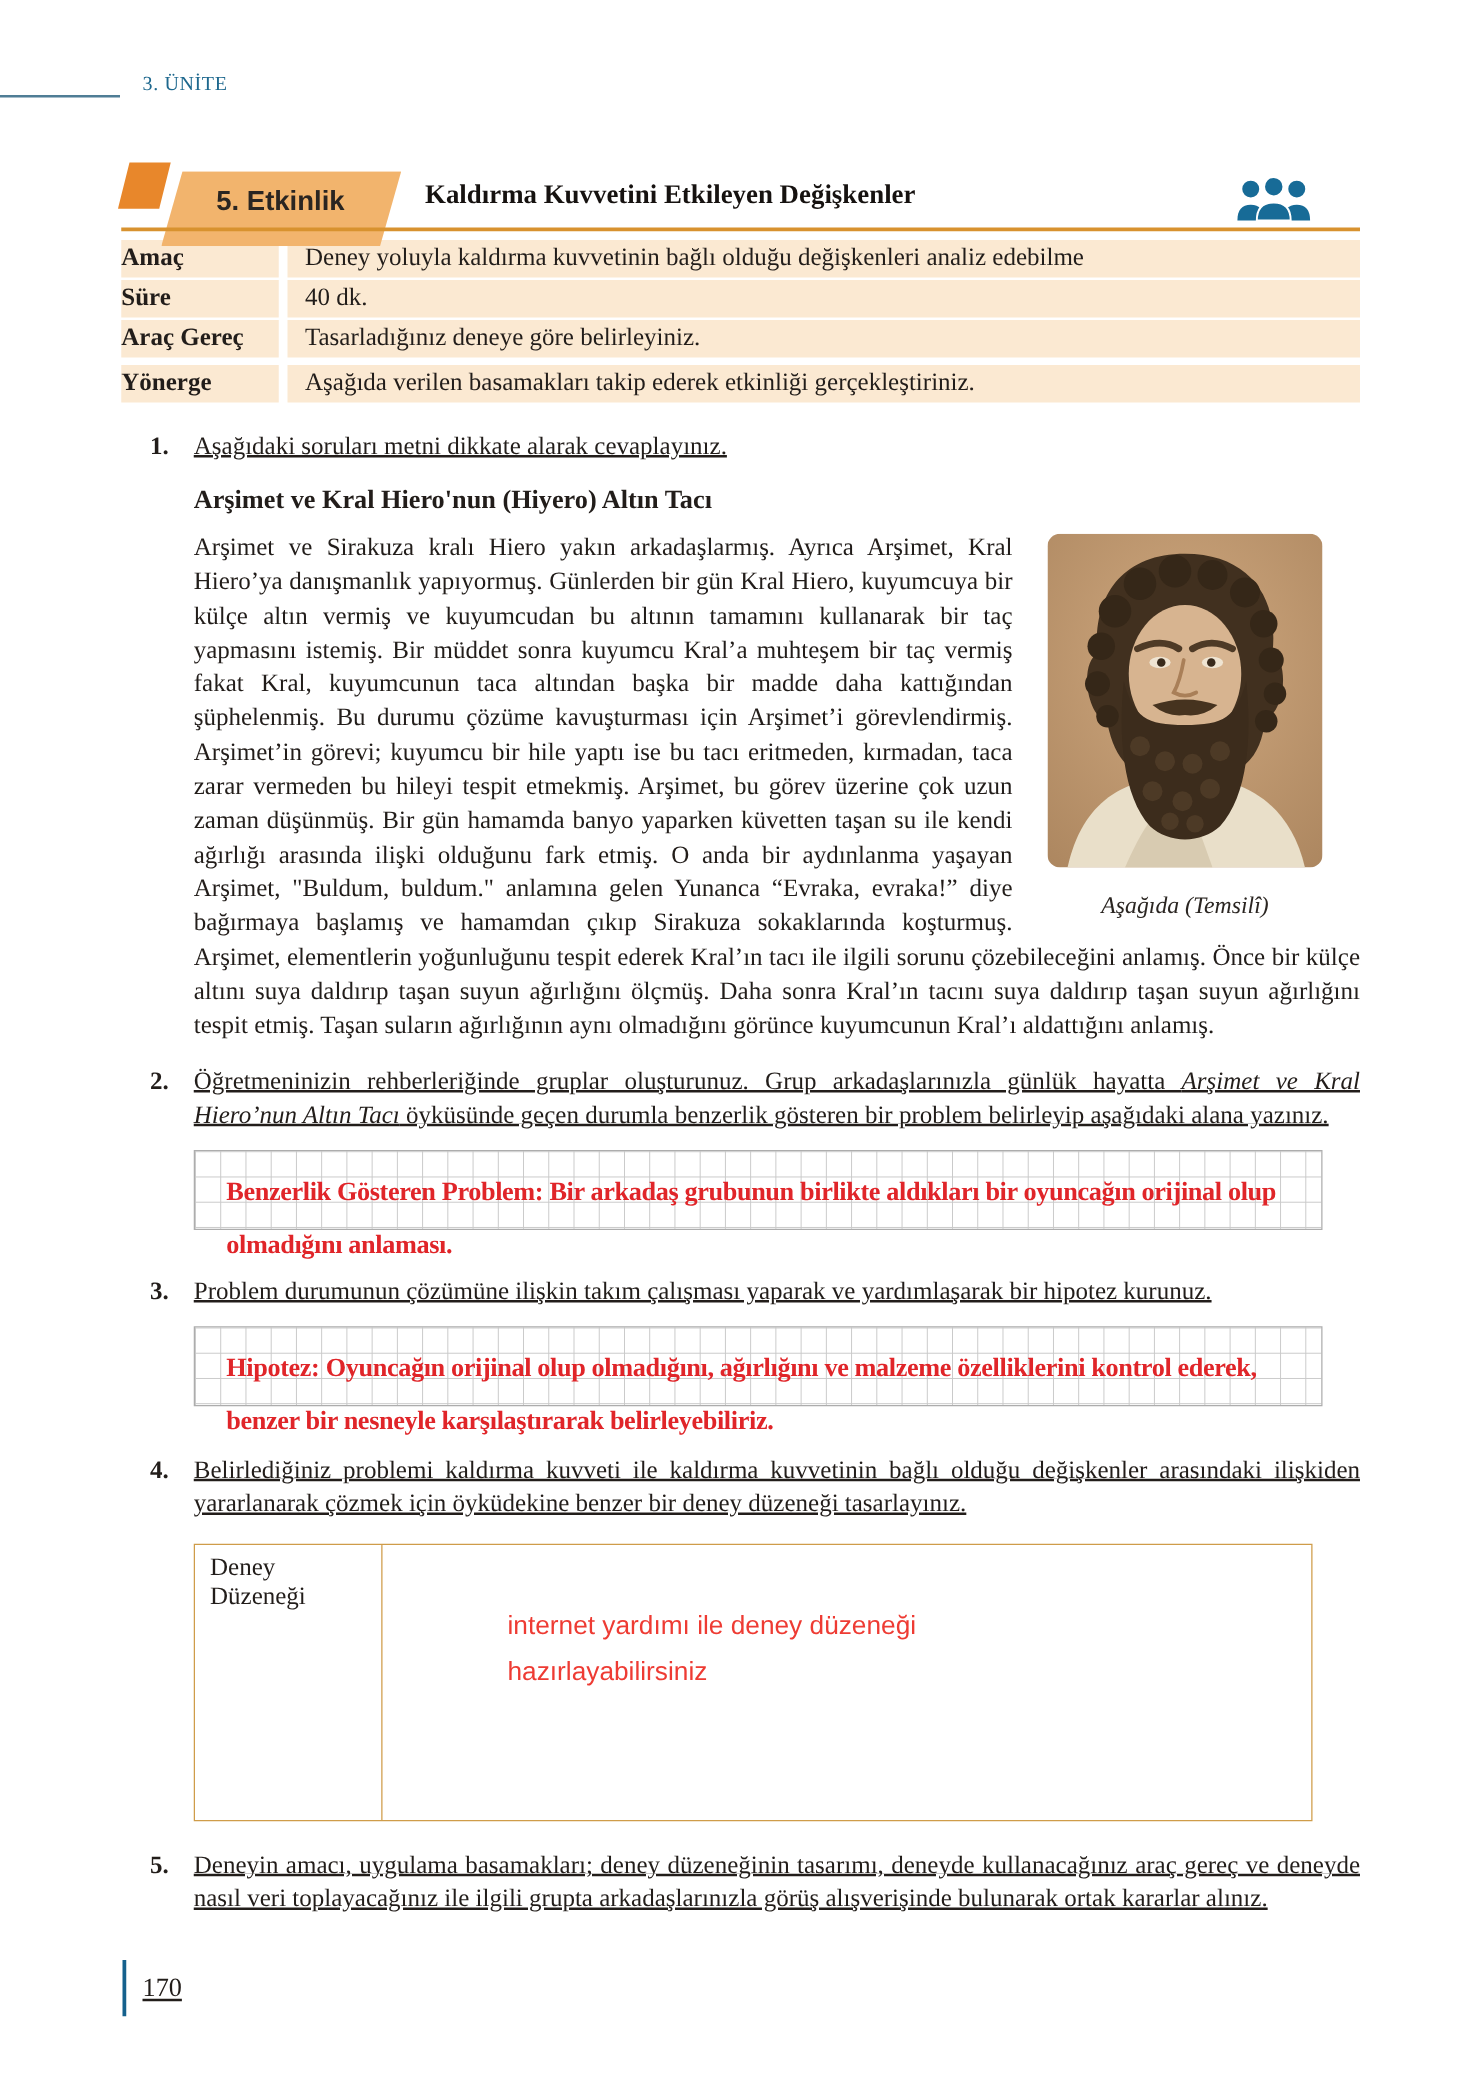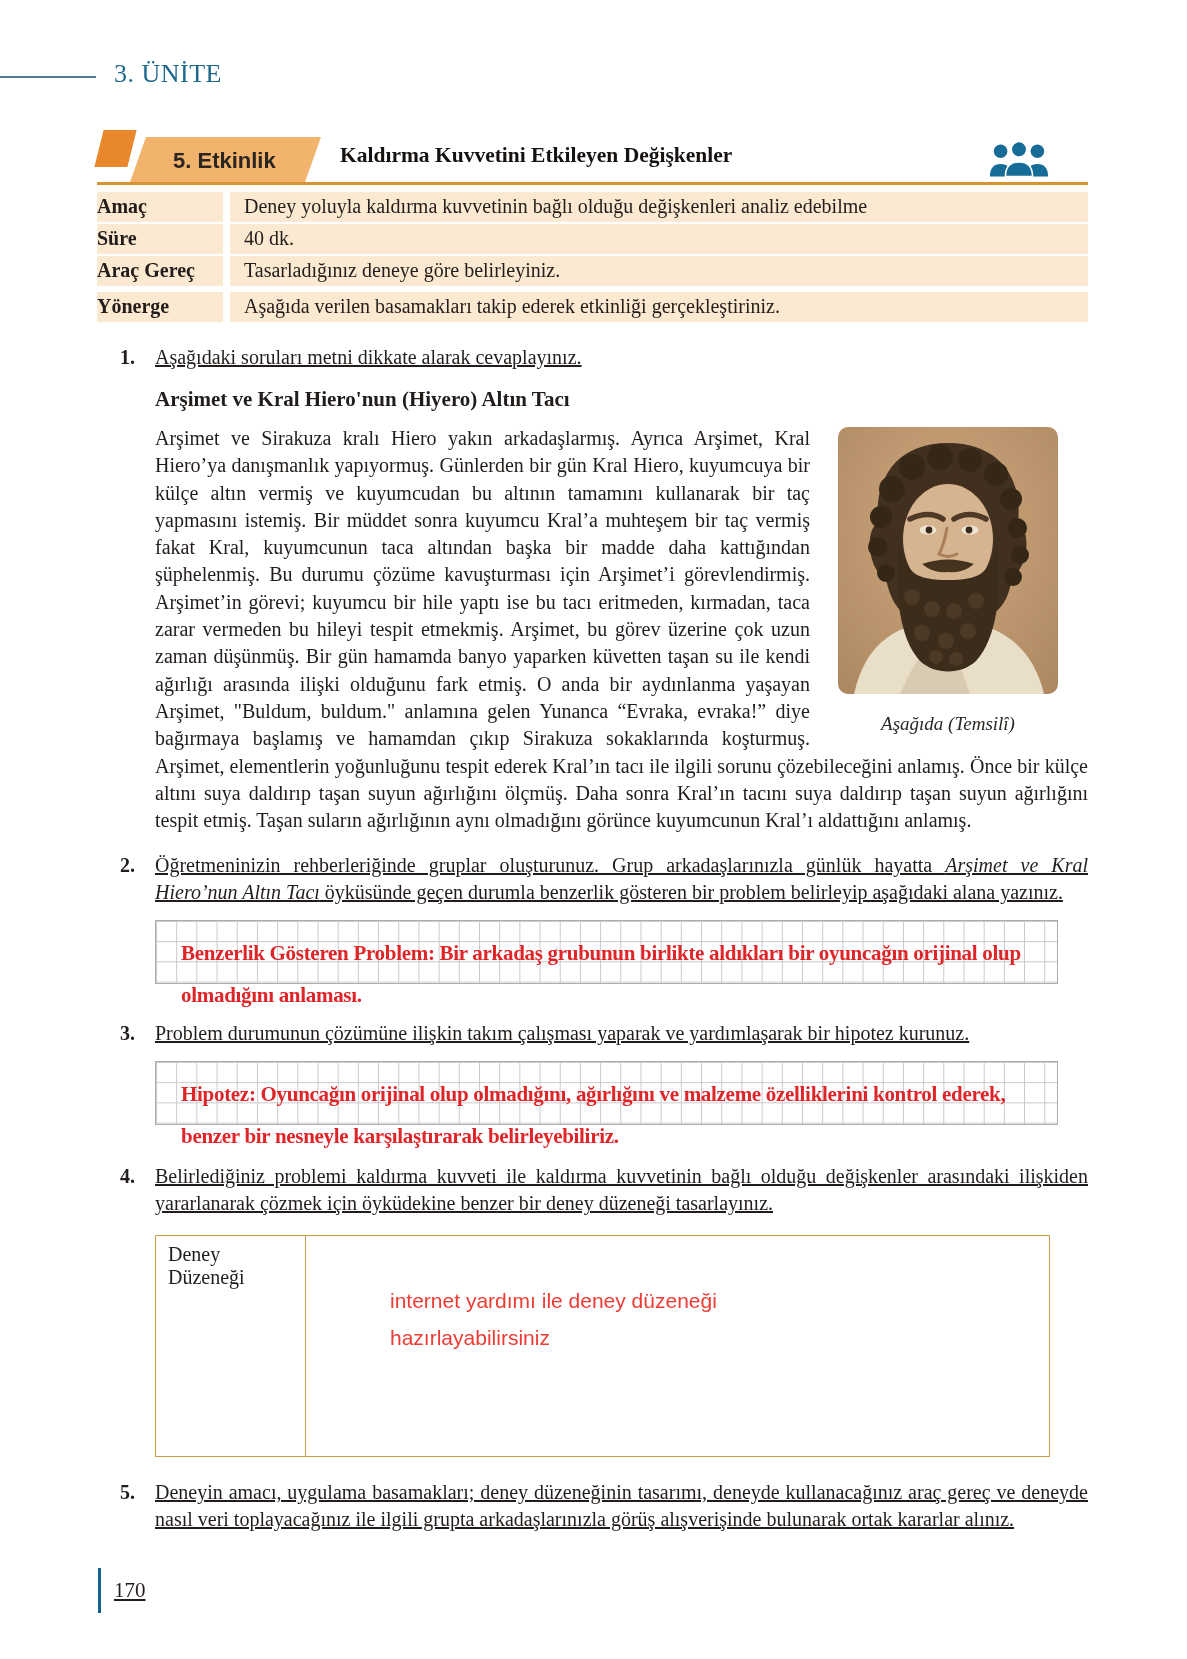--- a/index.html
+++ b/index.html
@@ -1,30 +1,30 @@
 <!DOCTYPE html>
 <html><head>
 <meta charset="utf-8">
 <style>
   html,body{margin:0;padding:0;background:#ffffff;}
   .page{position:relative;width:1187px;height:1659px;background:#ffffff;overflow:hidden;
         font-family:"Liberation Serif", serif;color:#221d1a;}
 
   
   .unit-line{position:absolute;left:0;top:76px;width:96px;height:2px;background:#4f7d95;}
-  .unit-label{position:absolute;left:114px;top:59px;font-size:26px;color:#1e688e;letter-spacing:.5px;}
+  .unit-label{position:absolute;left:114px;top:59px;font-size:16px;color:#1e688e;letter-spacing:.5px;}
 
   
   .content{position:absolute;left:97px;top:0;width:991px;}
 
   
   .banner{position:relative;height:57px;margin-top:128px;}
   .banner-rule{position:absolute;bottom:0;left:0;width:100%;height:3px;background:#d8922f;}
   .banner-sq{position:absolute;left:2px;top:2px;width:33px;height:37px;background:#e8872b;transform:skewX(-14deg);}
-  .banner-tab{position:absolute;left:32px;top:9px;width:192px;height:48px;background:#f2b46d;
+  .banner-tab{position:absolute;left:32px;top:9px;width:192px;height:60px;background:#f2b46d;
               clip-path:polygon(17px 0,100% 0,calc(100% - 17px) 100%,0 100%);}
   .banner-tab span{display:block;line-height:48px;padding-left:44px;
                    font-family:"Liberation Sans", sans-serif;font-weight:bold;font-size:22px;color:#2a2521;}
   .banner-title{position:absolute;left:243px;top:15px;font-weight:bold;font-size:21.5px;color:#161210;}
   .banner-icon{position:absolute;right:38px;bottom:6px;line-height:0;}
 
   
   .itable{margin-top:7px;}
   .itable-row{display:flex;margin-bottom:2px;}
   .itable-row.gap-top{margin-top:6px;}
@@ -55,21 +55,21 @@
            background-image:linear-gradient(#c9c9c9 1px,transparent 1px),
                             linear-gradient(90deg,#c9c9c9 1px,transparent 1px);
            background-size:20.2px 20.2px;overflow:visible;}
   .gridbox .hand{margin:11px 0 0 25px;font-family:Liberation Serif, serif;font-weight:bold;
                  font-size:21px;line-height:42px;color:#e02529;letter-spacing:-.3px;width:860px;}
 
   
   .expbox{margin:18px 0 0 58px;width:895px;height:222px;border:1.5px solid #cf9c49;box-sizing:border-box;display:flex;}
   .expbox-label{width:150px;border-right:1.5px solid #cf9c49;padding:7px 8px 0 12px;font-size:20px;box-sizing:border-box;}
   .expbox-content{flex:1;position:relative;}
-  .expbox-note{position:absolute;left:84px;top:46px;width:350px;
+  .expbox-note{position:absolute;left:100px;top:46px;width:350px;
                font-family:"Liberation Sans", sans-serif;font-size:21px;line-height:37px;color:#ee3b33;}
 
   
   .footer{position:absolute;left:98px;bottom:46px;display:flex;align-items:center;text-decoration:underline;}
   .footer-bar{width:3px;height:45px;background:#15618d;}
   .footer-num{margin-left:13px;font-size:21px;color:#221d1a;}
 </style>
 </head>
 <body>
 

